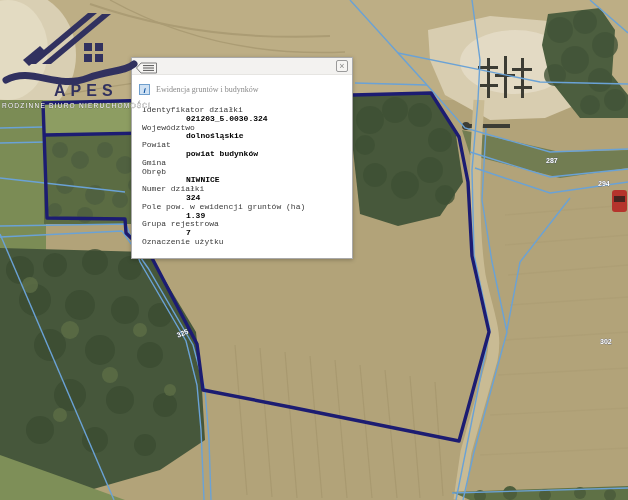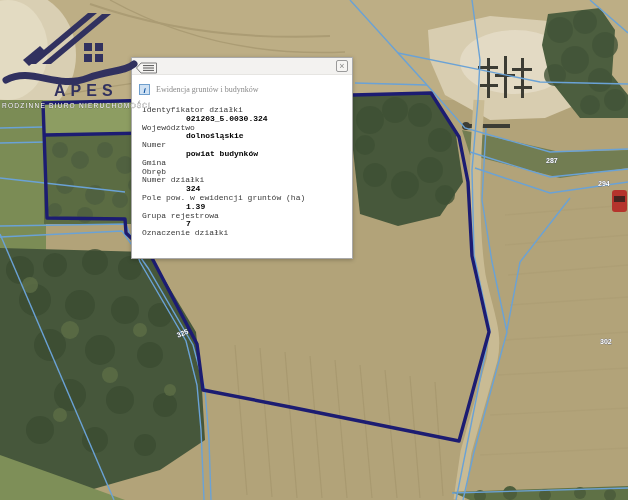--- a/index.html
+++ b/index.html
@@ -227,31 +227,32 @@
   <div class="title-row">
     <div class="info-ic">i</div>
     <div class="popup-title">Ewidencja gruntów i budynków</div>
   </div>
 
   <div class="fields">
     <div class="f-label">Identyfikator działki</div>
     <div class="f-value">021203_5.0030.324</div>
     <div class="f-label">Województwo</div>
     <div class="f-value">dolnośląskie</div>
-    <div class="f-label">Numer</div>
+    <div class="f-label">Powiat</div>
     <div class="f-value">powiat budynków</div>
     <div class="f-label">Gmina</div>
     <div class="f-label">Obręb</div>
+    <div class="f-value">NIWNICE</div>
     <div class="f-label">Numer działki</div>
     <div class="f-value">324</div>
     <div class="f-label">Pole pow. w ewidencji gruntów (ha)</div>
     <div class="f-value">1.39</div>
     <div class="f-label">Grupa rejestrowa</div>
     <div class="f-value">7</div>
-    <div class="f-label">Oznaczenie działki</div>
+    <div class="f-label">Oznaczenie użytku</div>
   </div>
 </div>
 
 <div id="logo">
   <svg width="330" height="120" viewBox="0 0 330 120">
     <g fill="#31315f">
       <polygon points="27,64 88,13 97,13 36,64"></polygon>
       <polygon points="42,64 102,14 111,14 51,64"></polygon>
       <polygon points="23,60 40,46 46,52 29,66"></polygon>
       <rect x="84" y="43" width="8" height="8"></rect>

